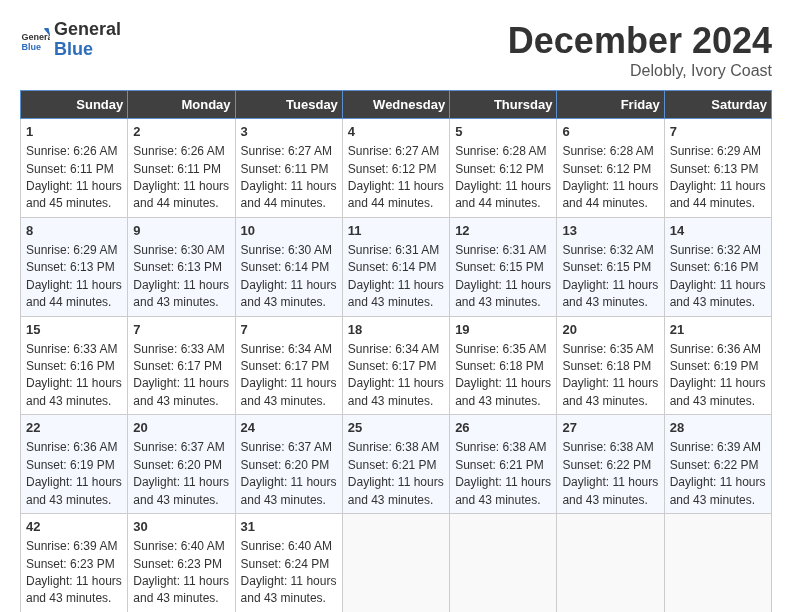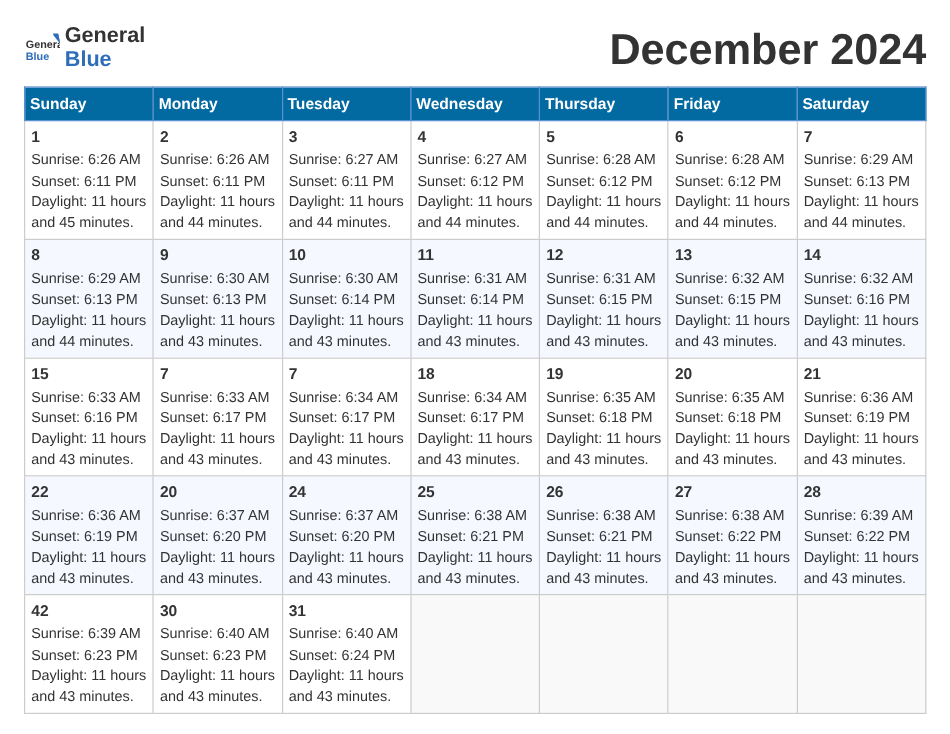--- a/index.html
+++ b/index.html
@@ -46,24 +46,24 @@
     .location-title {
       font-size: 16px;
       color: #555;
     }
     .calendar-table {
       width: 100%;
       border-collapse: collapse;
       font-size: 10.5px;
     }
     .calendar-table th {
-      background-color: #0369a1;
+      background-color: #404040;
       color: #fff;
       padding: 6px 4px;
-      text-align: left;
+      text-align: right;
       font-size: 13px;
       font-weight: bold;
       border: 1px solid #5a8fd0;
     }
     .calendar-table td {
       vertical-align: top;
       padding: 4px 5px;
       border: 1px solid #ccc;
       width: 106px;
       min-height: 80px;
@@ -102,20 +102,21 @@
     </svg>
     <div>
       <div class="logo-text">
         <span>General</span>
         <span style="color:#2e6dba;">Blue</span>
       </div>
     </div>
   </div>
   <div class="title-area">
     <div class="month-title">December 2024</div>
+    <div class="location-title">Delobly, Ivory Coast</div>
   </div>
 </div>
 
 <table class="calendar-table">
   <thead>
     <tr>
     <th>Sunday</th>
         <th>Monday</th>
         <th>Tuesday</th>
         <th>Wednesday</th>

